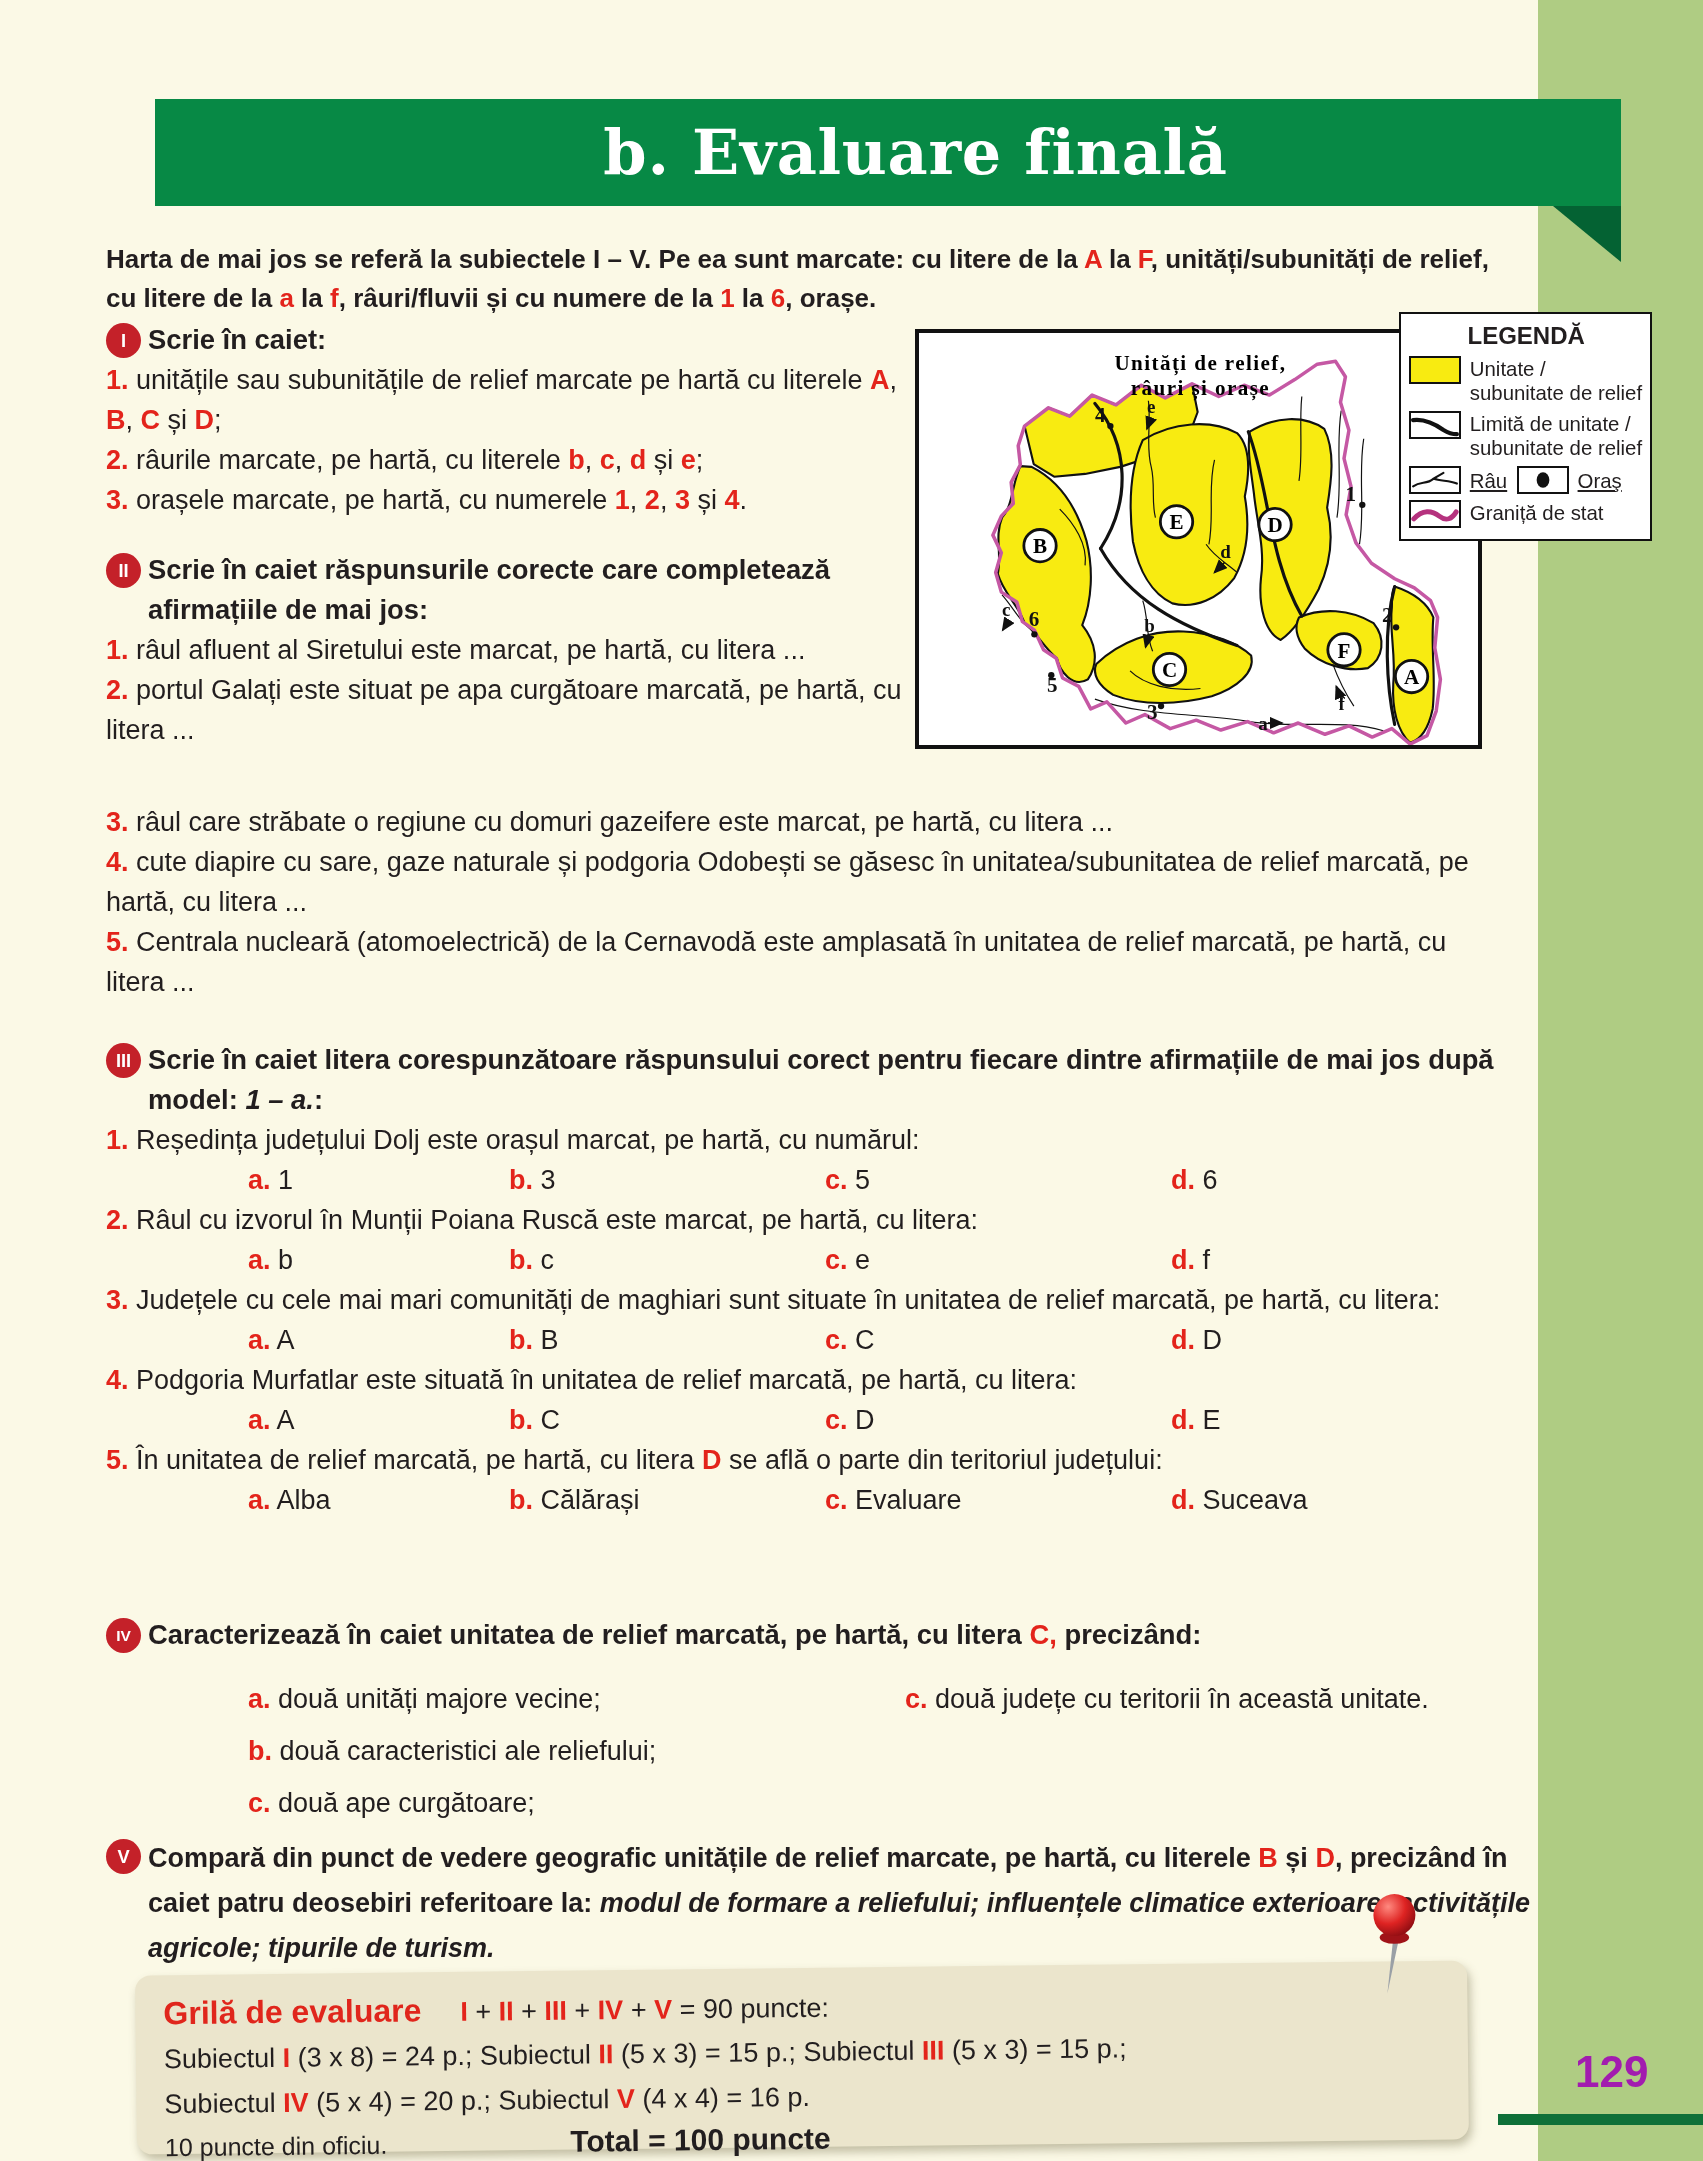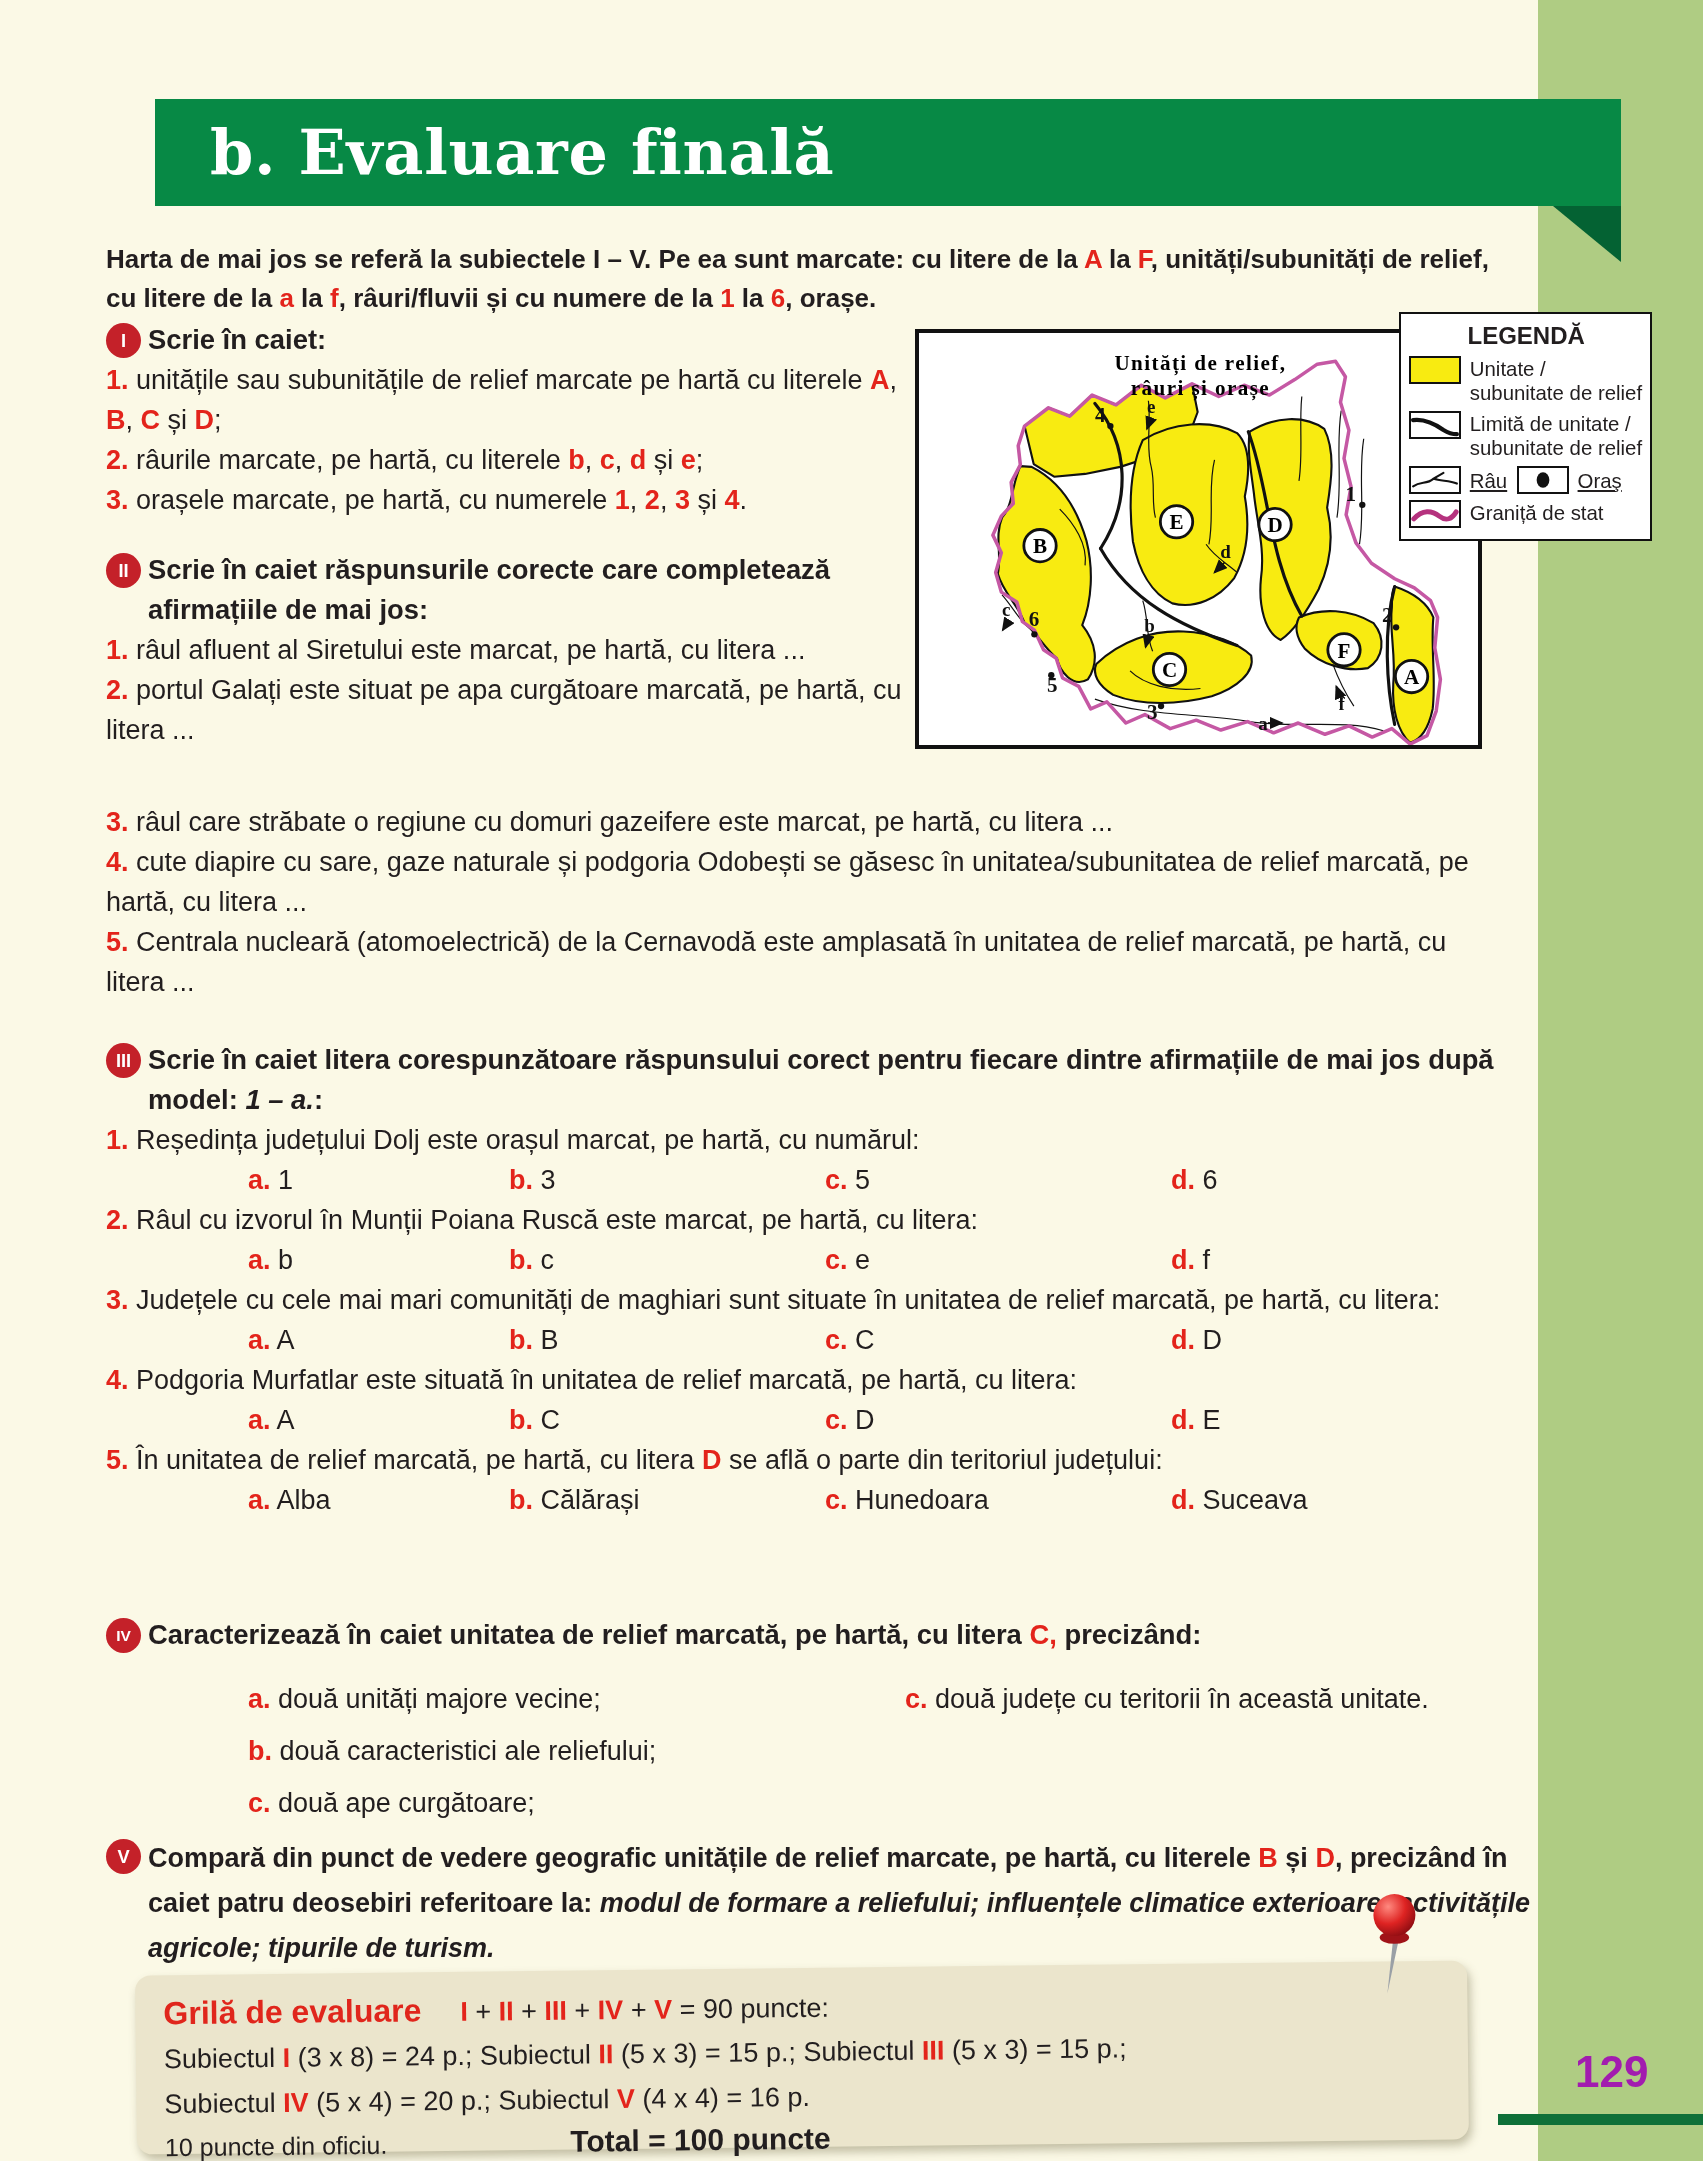--- a/index.html
+++ b/index.html
@@ -7,21 +7,21 @@
   #page {
     position:relative; width:1704px; height:2161px;
     background:#FBF9E6; overflow:hidden;
     color:#221E1F;
   }
   
   .green-band { position:absolute; left:1538px; top:0; width:166px; height:2161px; background:#AFCC83; }
   
   .banner {
     position:absolute; left:155px; top:99px; width:1466px; height:107px;
-    background:#078945; z-index:3;
+    background:#078945; z-index:3;text-align:center;
   }
   .banner h1 {
     font-family:"DejaVu Serif", serif; font-weight:bold;
     color:#FFFFFF; font-size:62px; line-height:107px; padding-left:55px;
     letter-spacing:0.7px;
   }
   .banner-fold {
     position:absolute; left:1553px; top:206px; z-index:2;
     width:0; height:0;
     border-right:68px solid #046233; border-bottom:56px solid transparent;
@@ -344,21 +344,21 @@
       <div><span class="rednum">c.</span> <span>D</span></div>
       <div><span class="rednum">d.</span> <span>E</span></div>
     </div>
     <div class="q">
       <span class="rednum">5.</span>
       <span><span>În unitatea de relief marcată, pe hartă, cu litera </span><span class="seg-r">D</span><span> se află o parte din teritoriul județului:</span></span>
     </div>
     <div class="opts">
       <div><span class="rednum">a.</span> <span>Alba</span></div>
       <div><span class="rednum">b.</span> <span>Călărași</span></div>
-      <div><span class="rednum">c.</span> <span>Hunedoara</span></div>
+      <div><span class="rednum">c.</span> <span>Evaluare</span></div>
       <div><span class="rednum">d.</span> <span>Suceava</span></div>
     </div>
   </div>
 
   <div class="section" id="sec4">
     <div class="hang">
       <span class="badge" style="font-size:15.5px;">IV</span>
       <span class="sec-title" style="width:1401px;"><span>Caracterizează în caiet unitatea de relief marcată, pe hartă, cu litera </span><span class="seg-r">C,</span><span> precizând:</span></span>
     </div>
     <div class="cols">

